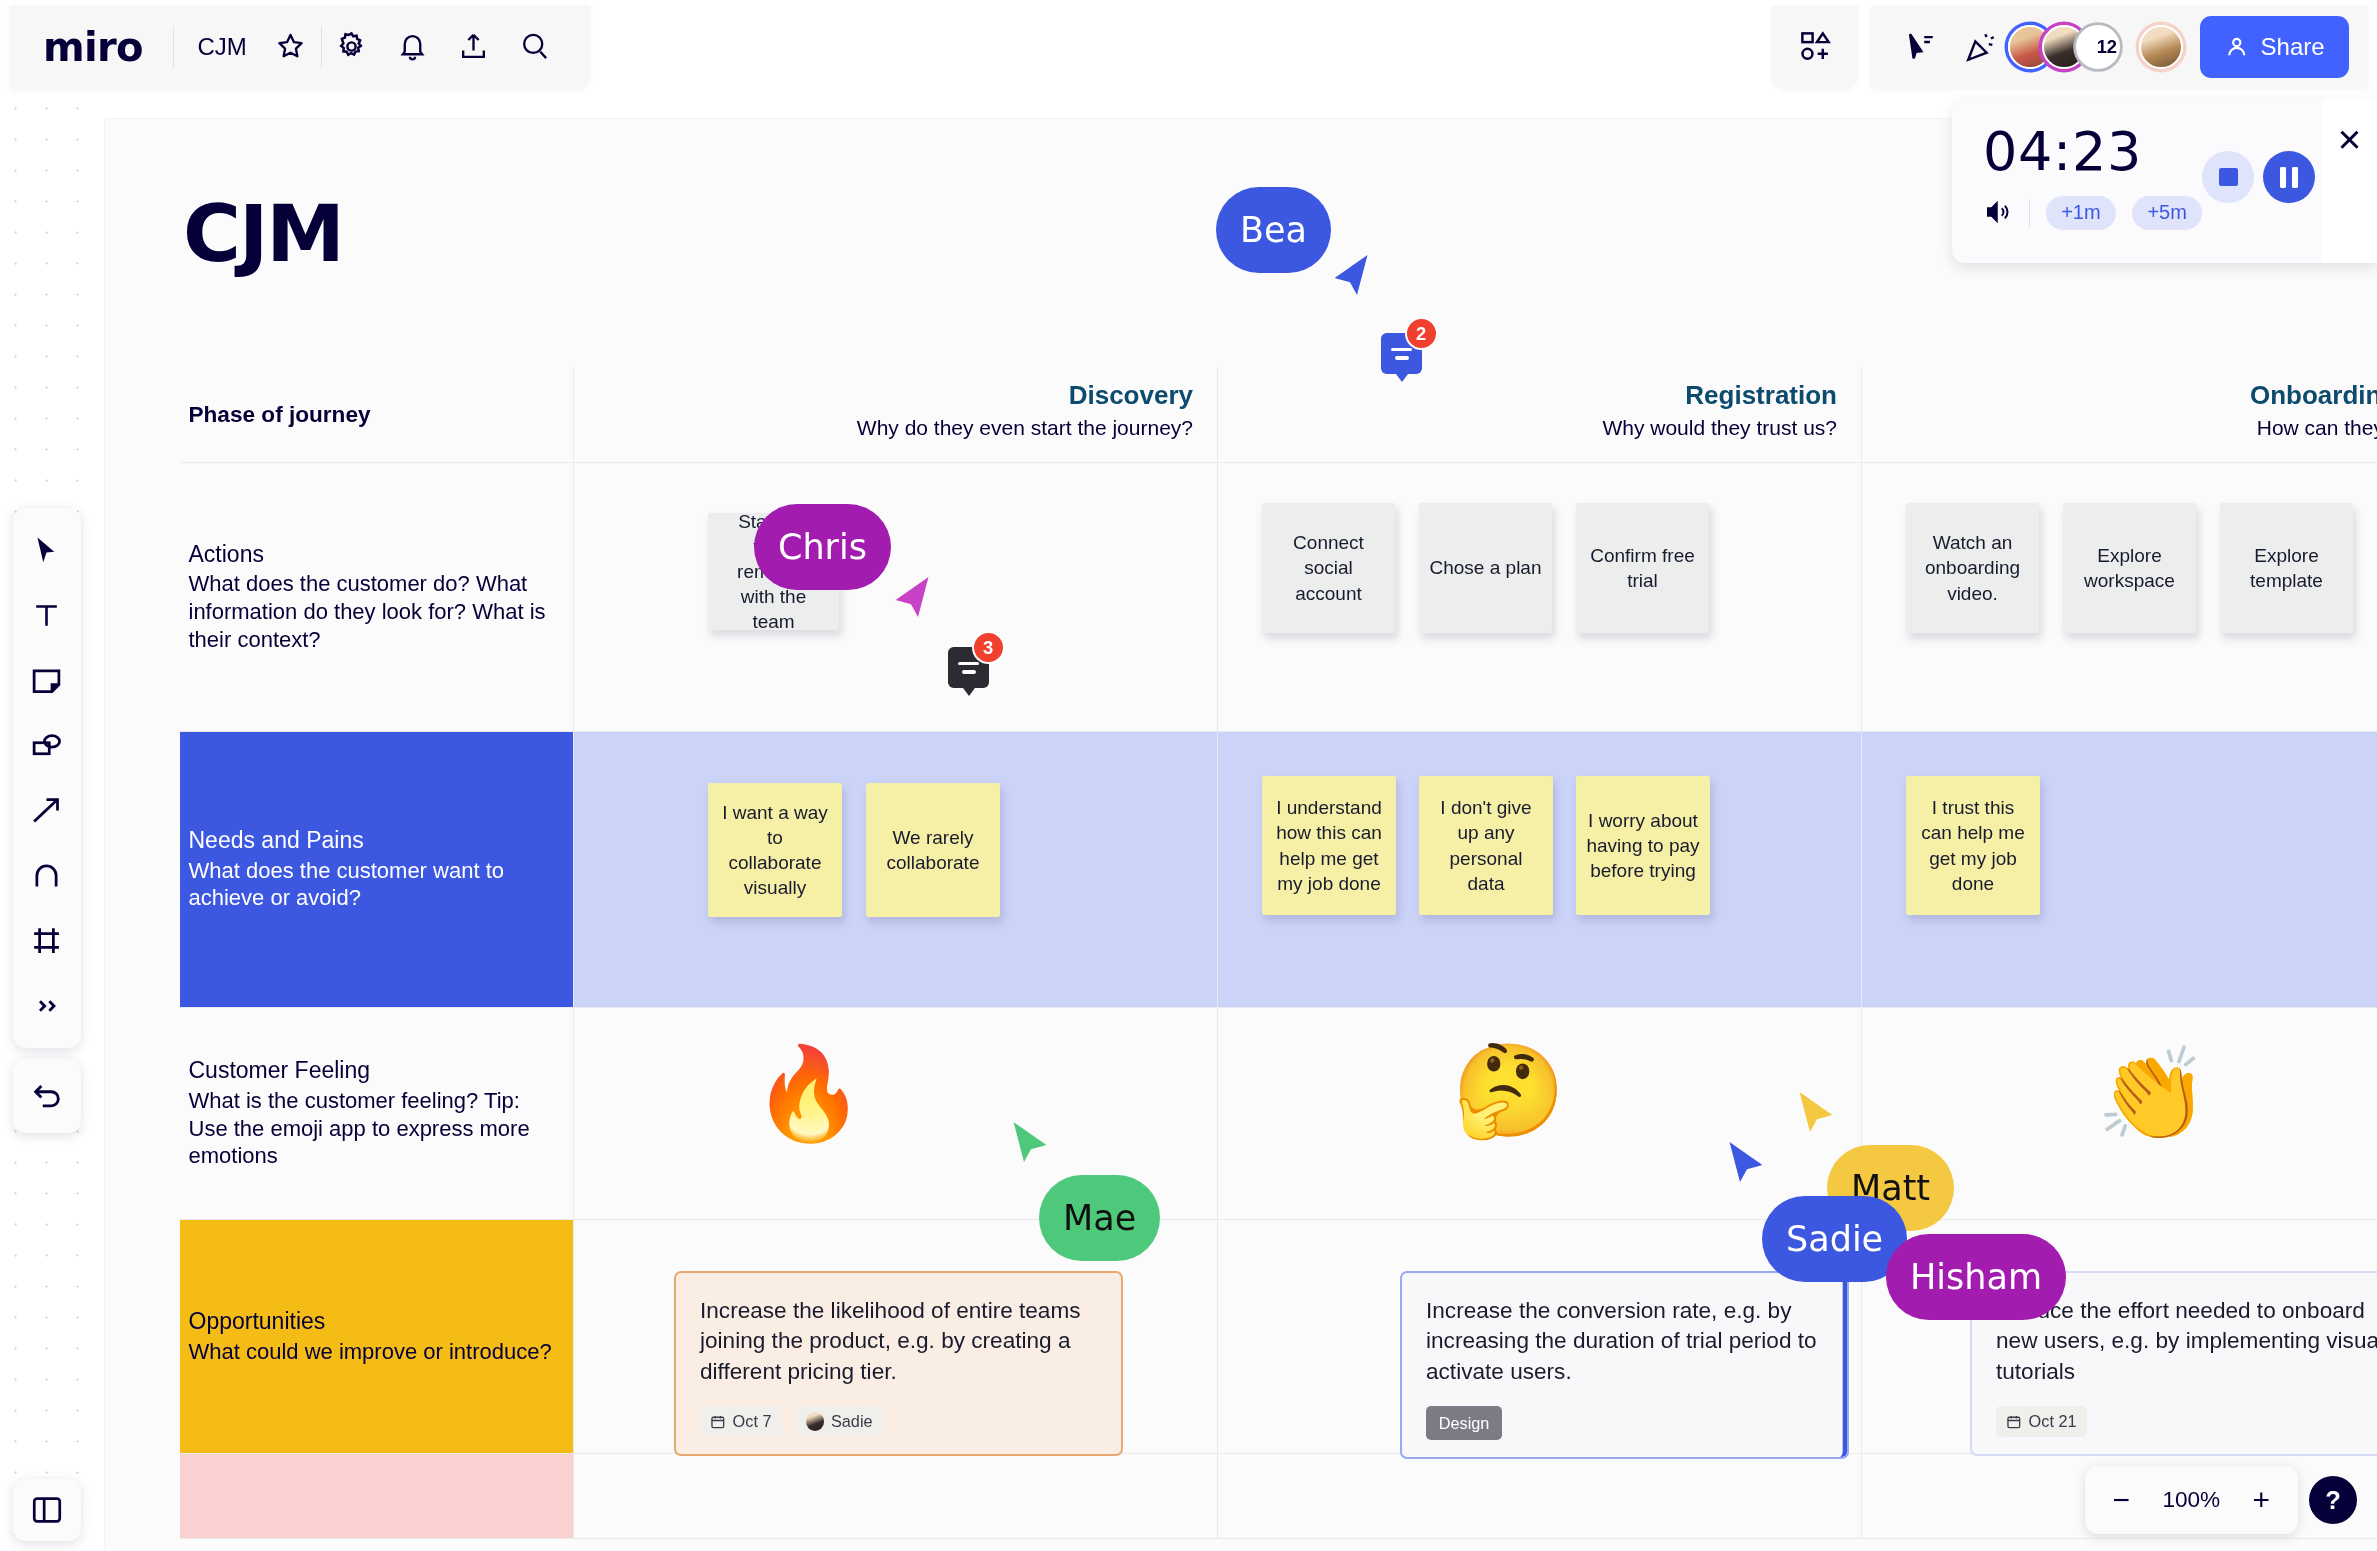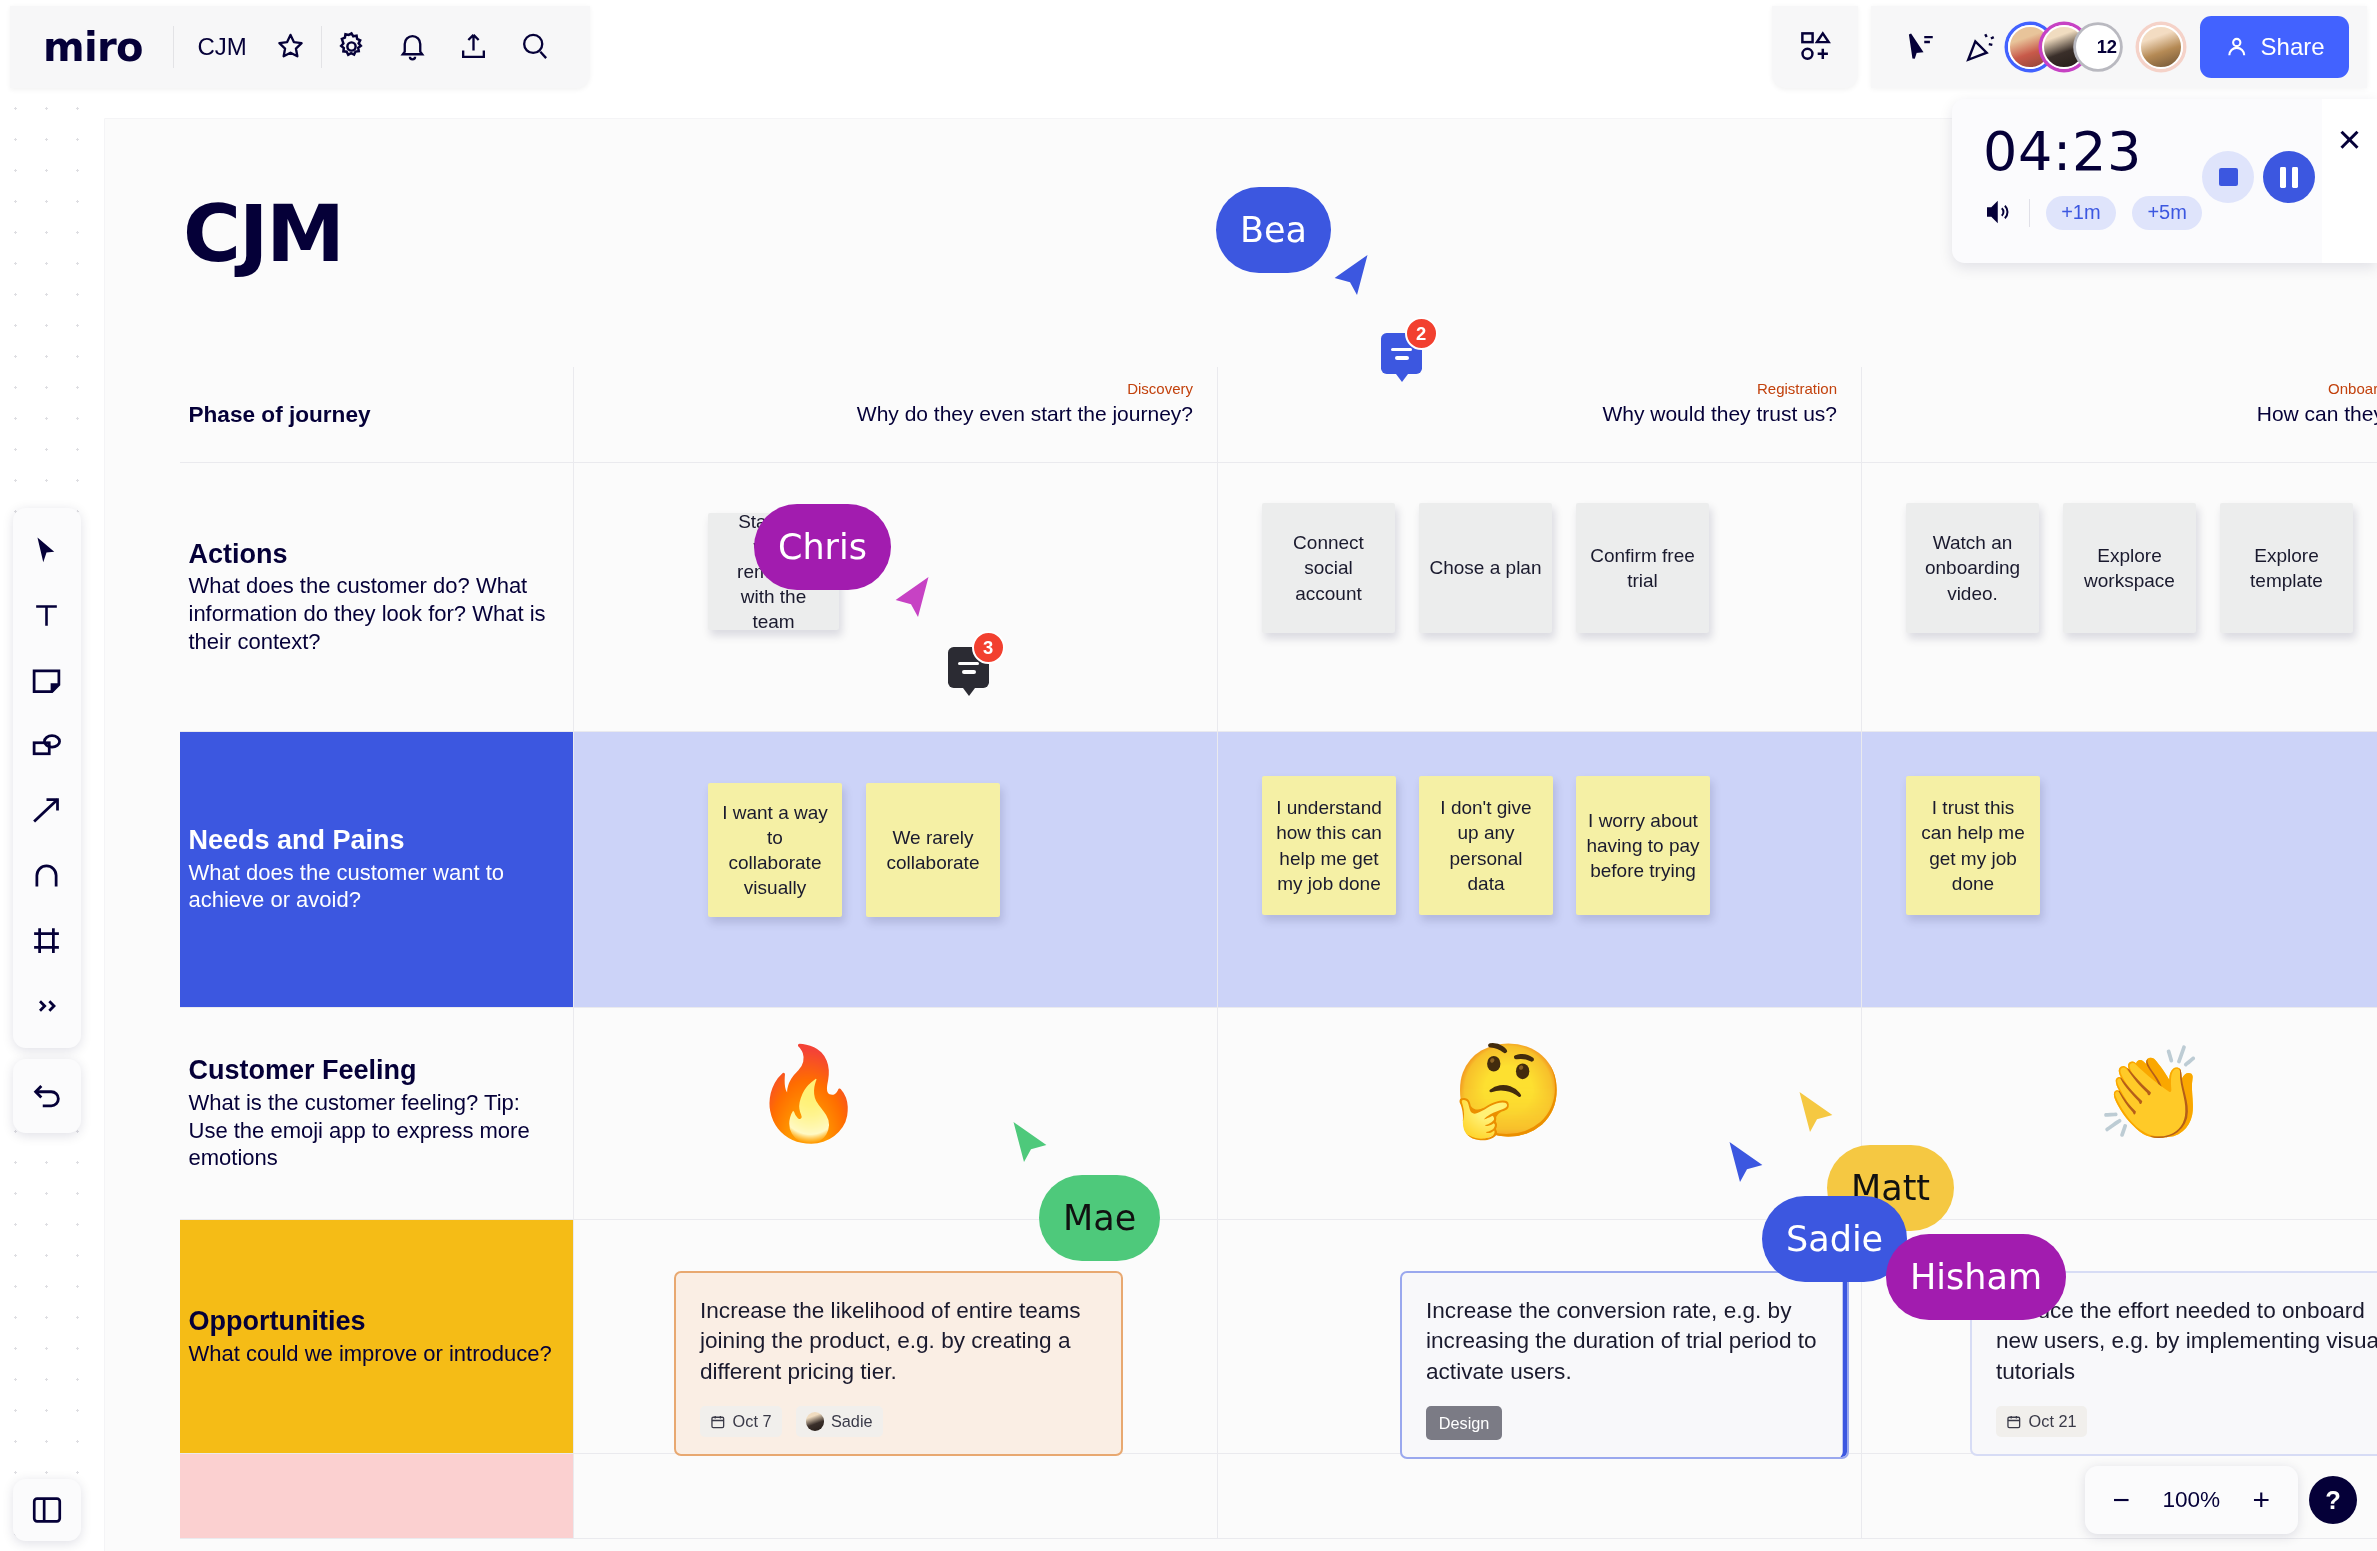--- a/index.html
+++ b/index.html
@@ -164,30 +164,30 @@
   .c1 { width: 644px; min-width: 644px; }
   .c2 { width: 644px; min-width: 644px; }
   .c3 { width: 582px; min-width: 582px; }
 
   .row-header { height: 96px; }
   .row-header .tcell-label { justify-content: center; }
   .hdr-label { font-size: 22.6px; font-weight: 700; color: #050038; }
   .col-head {
     padding: 12.7px 24px 0 0; text-align: right;
   }
-  .col-head .ch-title { font-size: 15px; font-weight: 400; color: #c2410c; }
+  .col-head .ch-title { font-size: 26px; font-weight: 700; color: #0c4a6e; }
   .col-head .ch-sub { font-size: 21px; color: #050038; margin-top: 5.7px; }
 
   .row-actions { height: 269px; }
   .row-needs { height: 276px; }
   .row-feeling { height: 212px; }
   .row-opp { height: 234px; }
   .row-last { height: 85px; }
 
-  .lbl-title { font-size: 27px; font-weight: 700; color: #050038; margin-bottom: 2.8px; }
+  .lbl-title { font-size: 23px; font-weight: 400; color: #050038; margin-bottom: 2.8px; }
   .lbl-sub { font-size: 22px; color: #050038; line-height: 1.26; }
 
   .blue-cell { background: #3c57e0; }
   .blue-cell .lbl-title, .blue-cell .lbl-sub { color: #ffffff; }
   .blue-row-bg { background: #ccd3f8; }
   .amber-cell { background: #f5bc16; }
   .pink-cell { background: #fbd0d0; }
 
   
   .sticky {

